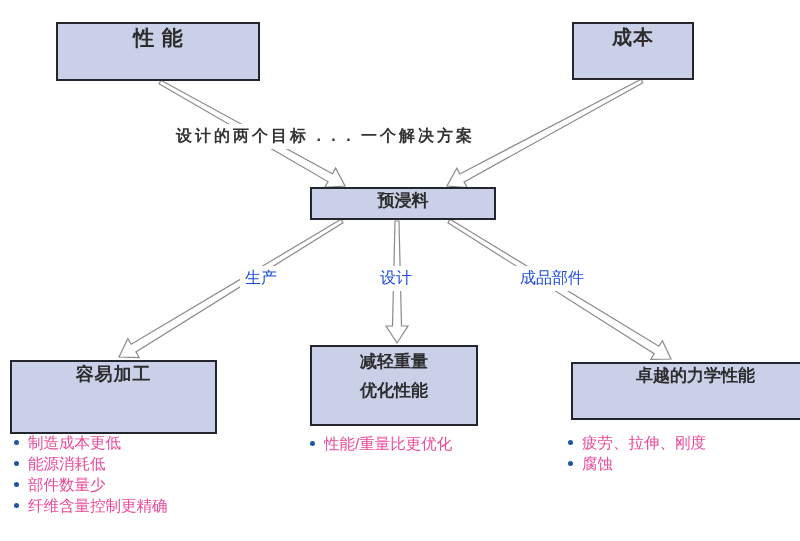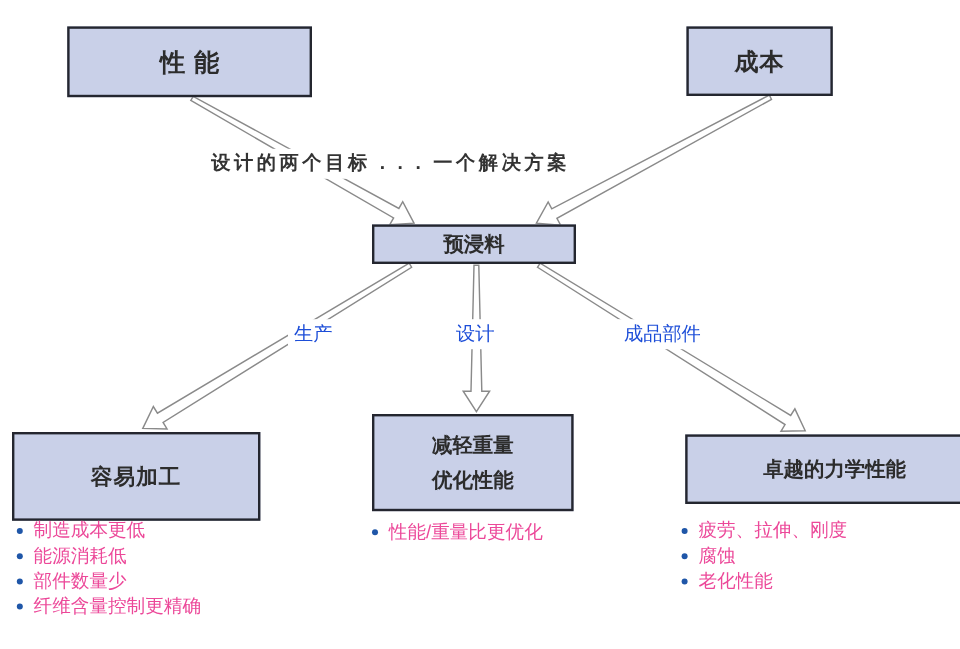--- a/index.html
+++ b/index.html
@@ -10,29 +10,29 @@
     font-family:"Liberation Sans","DejaVu Sans",sans-serif;
     color:#3a3a3a;
     overflow:hidden;
   }
   .arrows{position:absolute;left:0;top:0;z-index:1;}
   .node{
     position:absolute;
     box-sizing:border-box;
     background:#c9d0e8;
     border:2px solid #24262f;
-    display:flex;align-items:center;justify-content:center;
+    display:flex;align-items:center;justify-content:flex-start;
     flex-direction:column;
     font-weight:bold;
     color:#2c2c2c;
     z-index:2;
   }
   .node-performance{left:56px;top:22px;width:204px;height:59px;font-size:21px;letter-spacing:0.35em;text-indent:0.35em;}
   .node-cost{left:572px;top:22px;width:122px;height:58px;font-size:20px;letter-spacing:0.05em;}
-  .node-prepreg{left:310px;top:187px;width:170px;height:33px;font-size:17px;}
+  .node-prepreg{left:310px;top:187px;width:186px;height:33px;font-size:17px;}
   .node-easy{left:10px;top:360px;width:207px;height:74px;font-size:18px;letter-spacing:0.05em;}
   .node-weight{left:310px;top:345px;width:168px;height:81px;font-size:17px;line-height:29px;}
   .node-mech{left:571px;top:362px;width:249px;height:58px;font-size:17px;}
   .goal-row{
     position:absolute;left:0;top:124px;width:651px;
     text-align:center;z-index:2;
   }
   .goal-text{
     display:inline-block;background:#ffffff;
     padding:2px 8px;
@@ -136,19 +136,15 @@
 
   <ul class="bullet-list bullet-list-right">
     <li class="bullet-item">
         <span class="bullet-dot"></span>
         <span>疲劳、拉伸、刚度</span>
       </li>
     <li class="bullet-item">
         <span class="bullet-dot"></span>
         <span>腐蚀</span>
       </li>
-    <li class="bullet-item">
-        <span class="bullet-dot"></span>
-        <span>老化性能</span>
-      </li>
   </ul>
 
 </div>
 
 </body></html>

